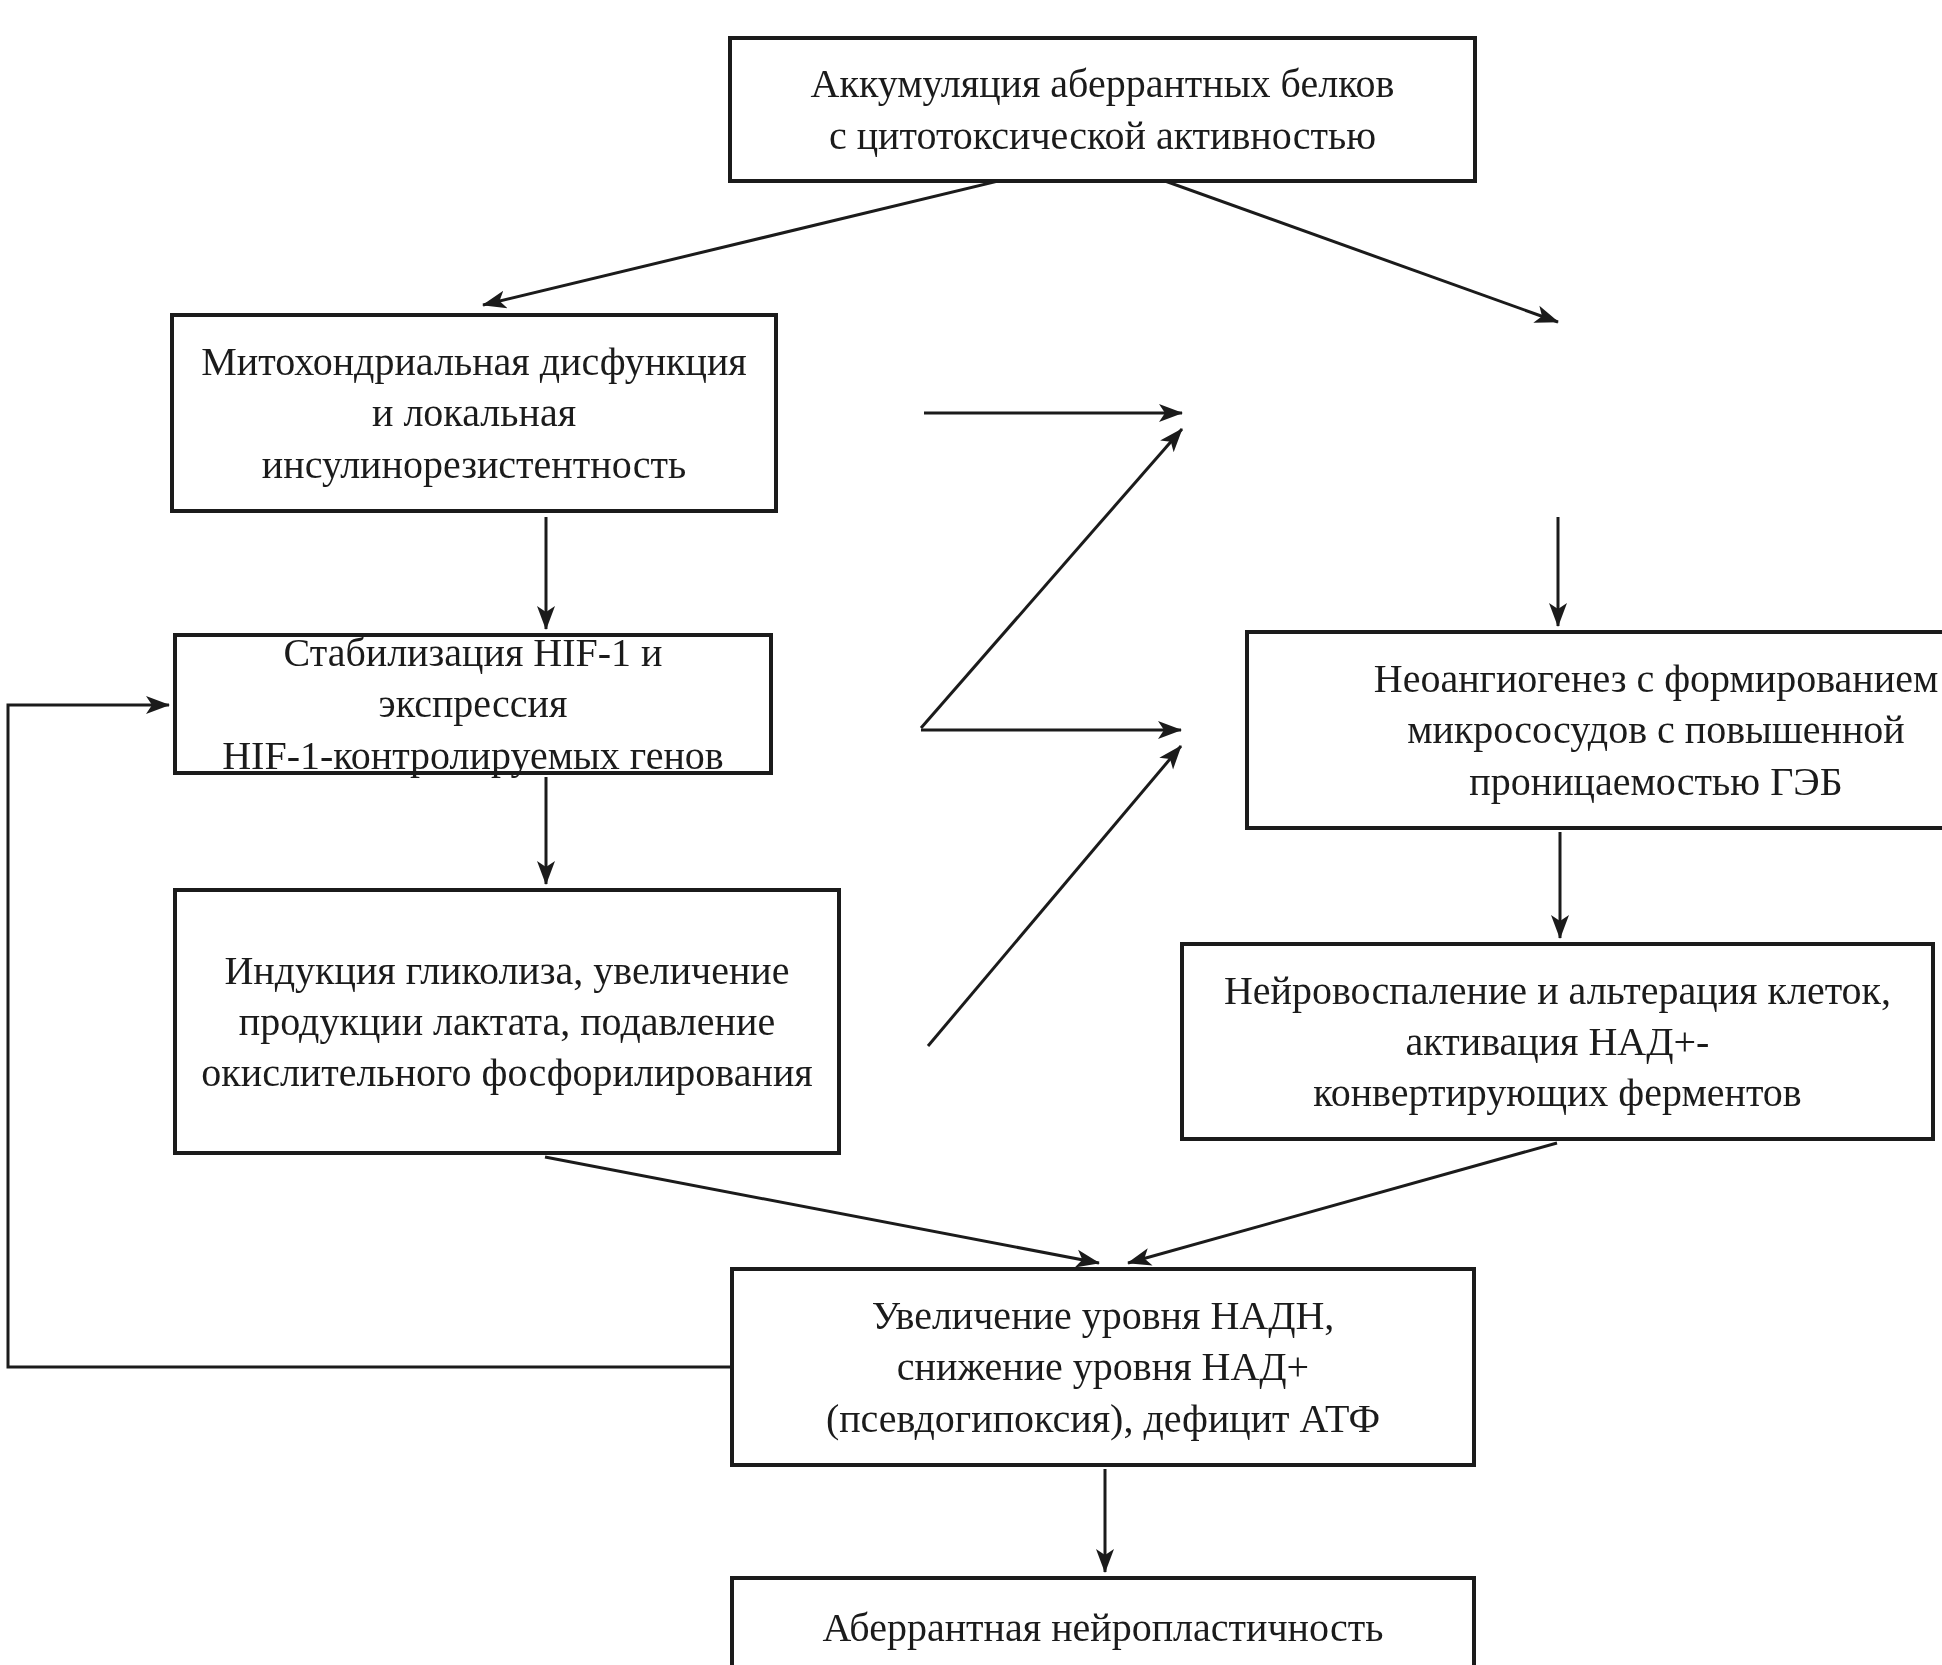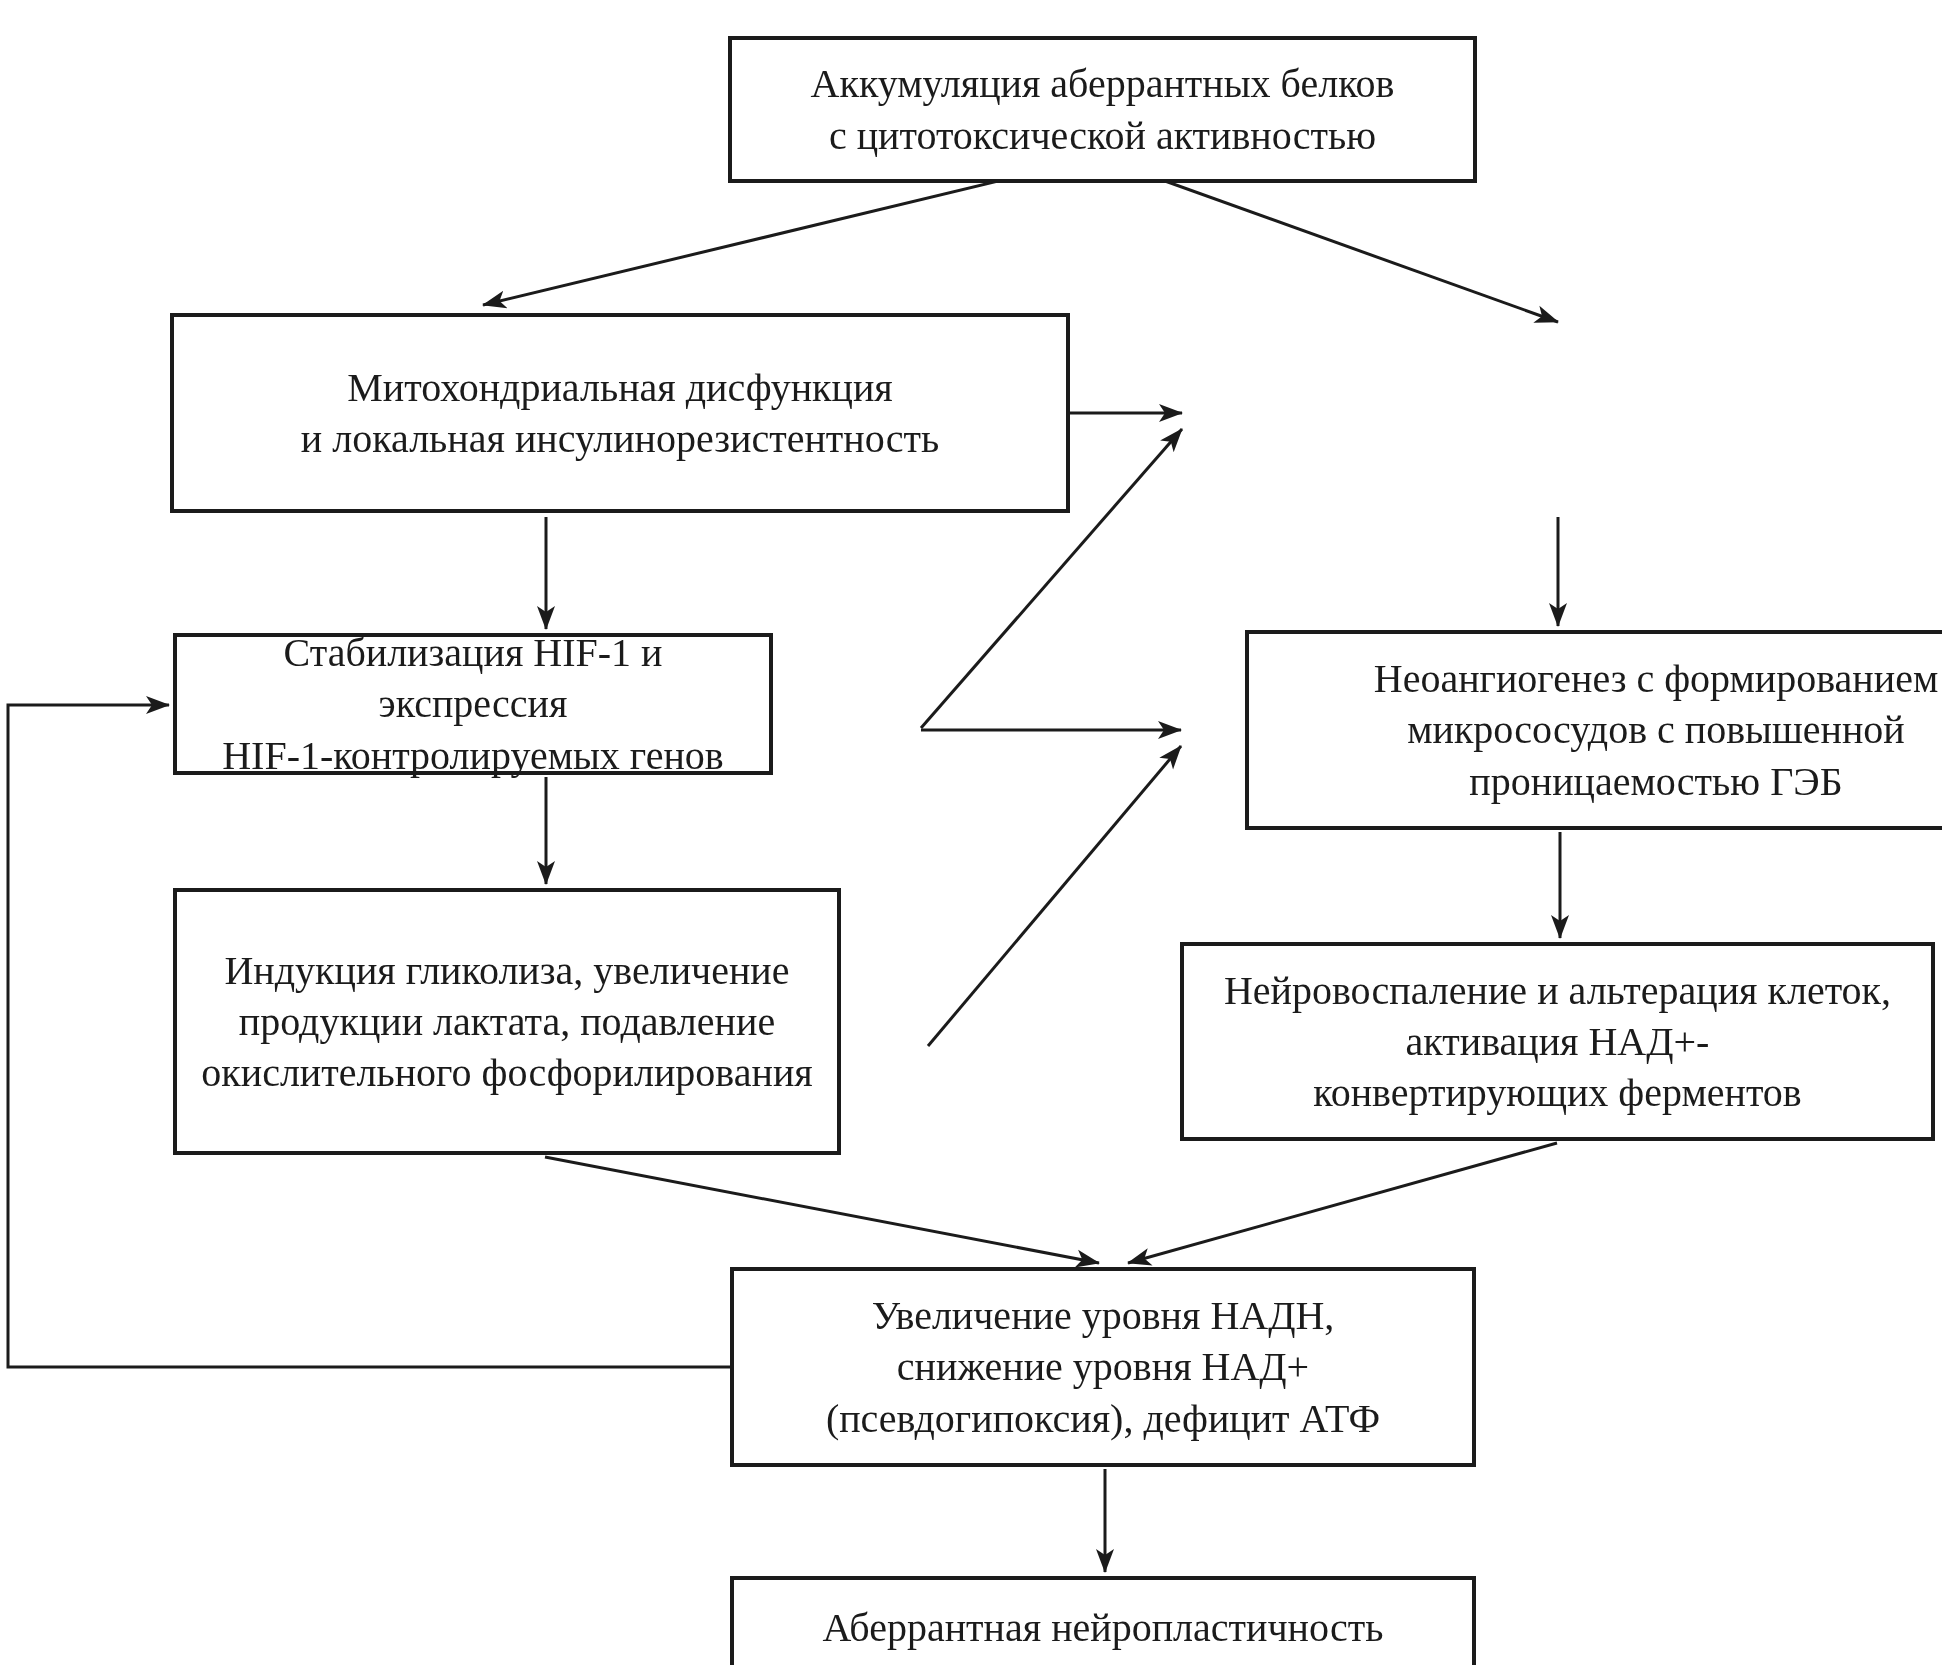--- a/index.html
+++ b/index.html
@@ -61,21 +61,21 @@
     <line x1="1560" y1="832" x2="1560" y2="938" marker-end="url(#ah)"></line>
     <line x1="545" y1="1157" x2="1099" y2="1263" marker-end="url(#ah)"></line>
     <line x1="1557" y1="1143" x2="1128" y2="1263" marker-end="url(#ah)"></line>
     <line x1="1105" y1="1469" x2="1105" y2="1572" marker-end="url(#ah)"></line>
     <polyline points="730,1367 8,1367 8,705 169,705" marker-end="url(#ah)"></polyline>
   </svg>
 
   <div class="node" style="left:728px;  top:8px;    width:749px; height:147px;margin-top:28px;">Аккумуляция аберрантных белков
 с цитотоксической активностью</div>
 
-  <div class="node" style="left:170px;  top:313px;  width:900px; height:200px;">Митохондриальная дисфункция
+  <div class="node" style="left:170px;  top:313px;  width:608px; height:200px;">Митохондриальная дисфункция
 и локальная инсулинорезистентность</div>
 
 
   <div class="node" style="left:173px;  top:633px;  width:600px; height:142px;">Стабилизация HIF-1 и экспрессия
 HIF-1-контролируемых генов</div>
 
   <div class="node" style="left:1245px; top:630px;  width:822px; height:200px;">Неоангиогенез с формированием
 микрососудов с повышенной
 проницаемостью ГЭБ</div>
 

